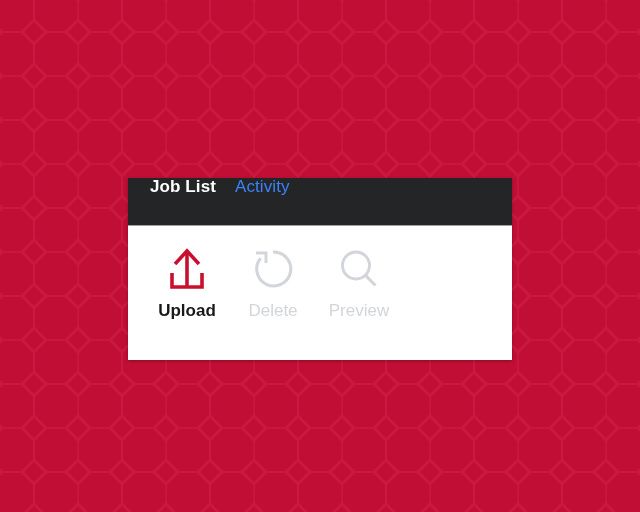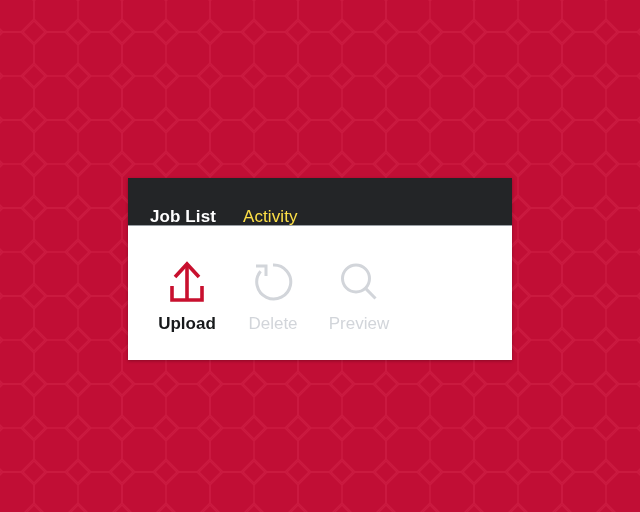--- a/index.html
+++ b/index.html
@@ -40,47 +40,46 @@
     flex-direction: column;
     overflow: hidden;
   }
 
   
   #tab-bar {
     height: 48px;
     background: #232527;
     border-bottom: 1px solid #9aa0a6;
     display: flex;
-    align-items: flex-end;
+    align-items: flex-start;
     padding-left: 22px;
     box-sizing: border-box;
     flex: 0 0 auto;
   }
   .tab {
     font-size: 17px;
     line-height: 1;
     margin-right: 19px;
     white-space: nowrap;
     letter-spacing: 0.1px;
   }
   .tab.active {
     color: #ffffff;
     font-weight: bold;
   }
   .tab.inactive {
-    color: #fde047;
+    color: #3b82f6;
     font-weight: normal;
-    margin-left: 8px;
   }
 
   
   #toolbar {
     flex: 1 1 auto;
     display: flex;
-    align-items: center;
+    align-items: flex-start;
     padding: 18px 0 15px 0;
     box-sizing: border-box;
   }
   .tool-button {
     width: 86px;
     display: flex;
     flex-direction: column;
     align-items: center;
     background: none;
     border: none;

